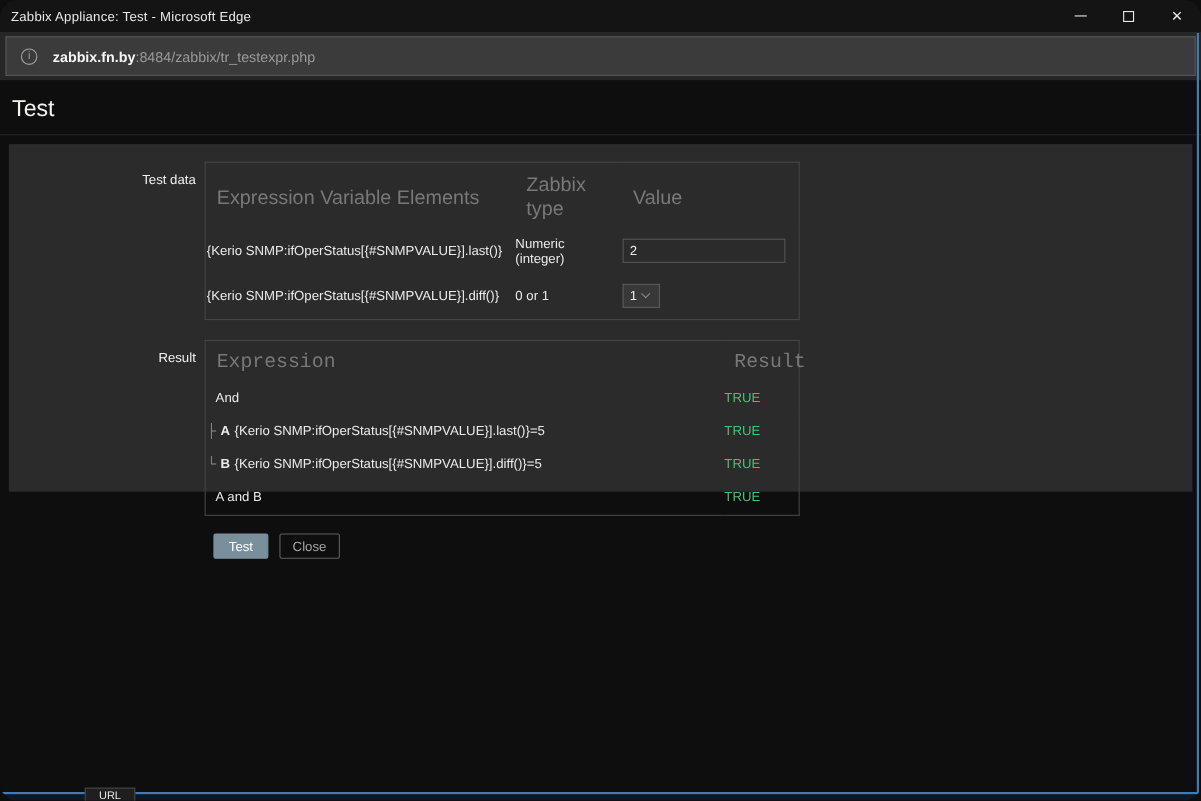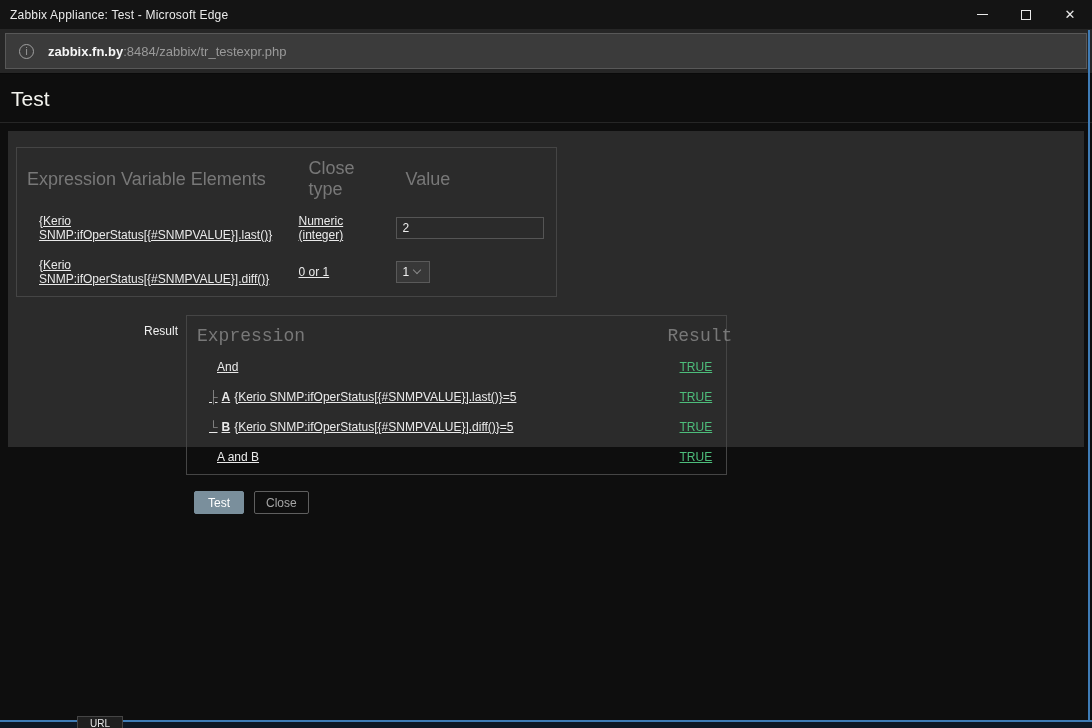--- a/index.html
+++ b/index.html
@@ -2,21 +2,21 @@
 <html><head>
 <meta charset="utf-8">
 <style>
   * { box-sizing: border-box; margin: 0; padding: 0; }
   html,body { width:1092px; height:728px; }
   body {
     font-family: "Liberation Sans", sans-serif;
     background:#0e0e0e;
     overflow:hidden;
   }
-  .window { position:relative; width:1092px; height:728px; overflow:hidden; background:#0e0e0e; }
+  .window { position:relative; width:1092px; height:728px; overflow:hidden; background:#0e0e0e;border-radius:16px; }
 
   
   .titlebar { height:29px; background:#141414; display:flex; align-items:center; }
   .titlebar .title { flex:1; color:#e9e9e9; font-size:12px; padding-left:10px; letter-spacing:.2px; }
   .win-controls { display:flex; height:29px; }
   .win-btn { width:44px; height:29px; display:flex; align-items:center; justify-content:center; color:#eaeaea; font-size:12px; cursor:default; }
   .min-glyph { display:block; width:11px; height:1px; background:#eaeaea; }
   .max-glyph { display:block; width:10px; height:10px; border:1px solid #eaeaea; }
   .close-glyph { font-size:13px; line-height:13px; }
 
@@ -32,21 +32,21 @@
   .page { position:relative; }
   .page-title { color:#f3f3ee; font-size:21px; padding:13px 10px 11px 11px; border-bottom:1px solid #262626; font-weight:normal; }
   .panel { margin:8px; height:316px; background:#2b2b2b; padding:16px 0 0 8px; }
 
   .form-row { display:flex; }
   .form-row + .form-row { margin-top:18px; }
   .form-label { width:170px; flex:none; text-align:right; padding-right:8px; padding-top:9px; color:#f0f0f0; font-size:12px; }
 
   table.tbl { border-collapse:collapse; border:1px solid #454545; font-size:12px; color:#eaeaea; table-layout:fixed; width:541px; }
   table.tbl th { color:#787878; font-weight:normal; text-align:left; padding:10px 10px 8px 10px; font-size:18px; }
-  table.tbl td { padding:6px 10px 10px 22px; vertical-align:middle;text-decoration:underline; }
+  table.tbl td { padding:6px 10px 10px 1px; vertical-align:middle; }
 
   .tbl-testdata th.c1 { width:282px; }
   .tbl-testdata th.c2 { width:97px; }
   .tbl-testdata td.c2 { padding-left:0; }
   .tbl-testdata td.c3 { padding-left:0; padding-right:12px; }
 
   .val-input { width:148px; height:22px; background:#2b2b2b; border:1px solid #555555; color:#eeeeee;
                font-family:"Liberation Sans", sans-serif; font-size:12px; padding:0 0 0 6px; outline:none; }
   .val-select { width:34px; height:22px; background:#383838; border:1px solid #5a5a5a; color:#eeeeee;
                 display:inline-flex; align-items:center; padding-left:6px; font-size:12px; cursor:default; }
@@ -102,25 +102,26 @@
         <span class="path">:8484/zabbix/tr_testexpr.php</span>
     </div>
   </div>
 
   <div class="page">
     <div class="page-title">Test</div>
 
     <div class="panel">
 
       <div class="form-row">
+        <div class="form-label">Test data</div>
         <table class="tbl tbl-testdata">
           <thead>
             <tr>
               <th class="c1">Expression Variable Elements</th>
-              <th class="c2">Close type</th>
+              <th class="c2">Zabbix type</th>
               <th class="c3">Value</th>
             </tr>
           </thead>
           <tbody>
             <tr>
               <td class="c1">{Kerio SNMP:ifOperStatus[{#SNMPVALUE}].last()}</td>
               <td class="c2">Numeric (integer)</td>
               <td class="c3">
                 <input class="val-input" type="text" value="2" style="">
               </td>

